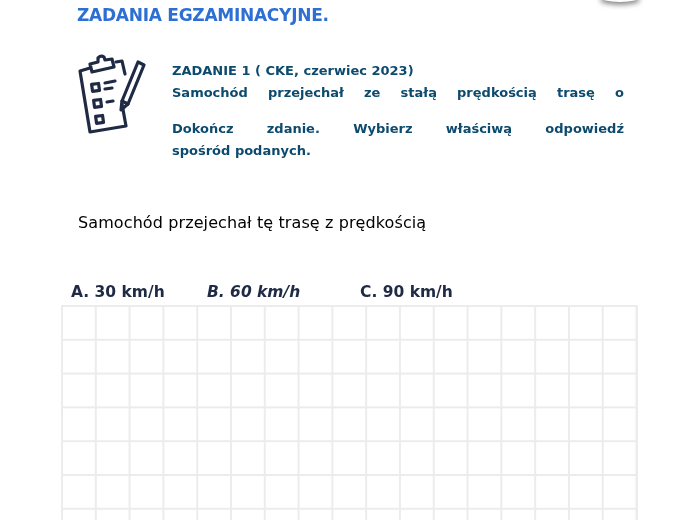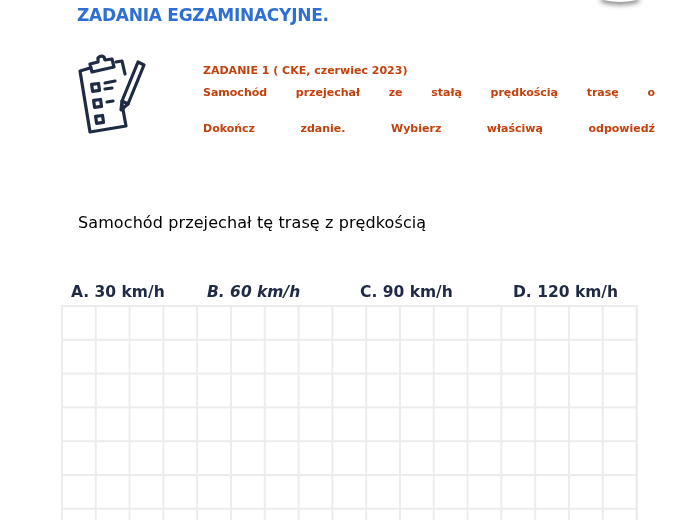--- a/index.html
+++ b/index.html
@@ -18,23 +18,22 @@
   .page-title {
     position: absolute; left: 77px; top: 4px;
     font-family: "DejaVu Sans", sans-serif;
     font-weight: bold; font-size: 18.5px; letter-spacing: -0.3px;
     color: #2d6fd2;
     transform: scaleX(0.92); transform-origin: left top;
   }
   .task-icon { position: absolute; left: 76px; top: 54px; width: 72px; height: 84px; }
   .task-block {
     position: absolute; left: 172px; top: 60px; width: 452px;
-    font-weight: bold; font-size: 11px; line-height: 22px;
-    color: #c2410c;
-    margin-left: 31px;
+    font-weight: bold; font-size: 13px; line-height: 22px;
+    color: #0c4a6e;
   }
   .task-block p { margin: 0; text-align: justify; text-align-last: auto; }
   .task-head { white-space: nowrap; }
   .justify-line { display: flex; justify-content: flex-end; white-space: nowrap; }
   .instruction { margin-top: 14px !important; }
   .question {
     position: absolute; left: 78px; top: 213px;
     font-size: 16px; color: #000000; letter-spacing: 0.1px;
     font-weight: normal;
   }
@@ -79,24 +78,24 @@
 </svg>
 
 <div class="task-block">
   <p class="task-head">ZADANIE 1 ( CKE, czerwiec 2023)</p>
   <p class="justify-line">
     <span style="display:block;width:100%;text-align:justify;text-align-last:justify;">Samochód przejechał ze stałą prędkością trasę o</span>
   </p>
   <p class="instruction">
     <span style="display:block;width:100%;text-align:justify;text-align-last:justify;">Dokończ zdanie. Wybierz właściwą odpowiedź</span>
   </p>
+  <p>spośród podanych.</p>
 </div>
 
 <div class="question">Samochód przejechał tę trasę z prędkością</div>
 
 <div class="answers">
   <span class="answer" style="left:0px;">A. 30 km/h</span>
   <span class="answer" style="left:136px;font-style:italic;">B. 60 km/h</span>
   <span class="answer" style="left:289px;">C. 90 km/h</span>
-  <span class="answer" style="left:442px;">D. 120 km/h</span>
 </div>
 
 <div class="grid"></div>
 
 </body></html>

